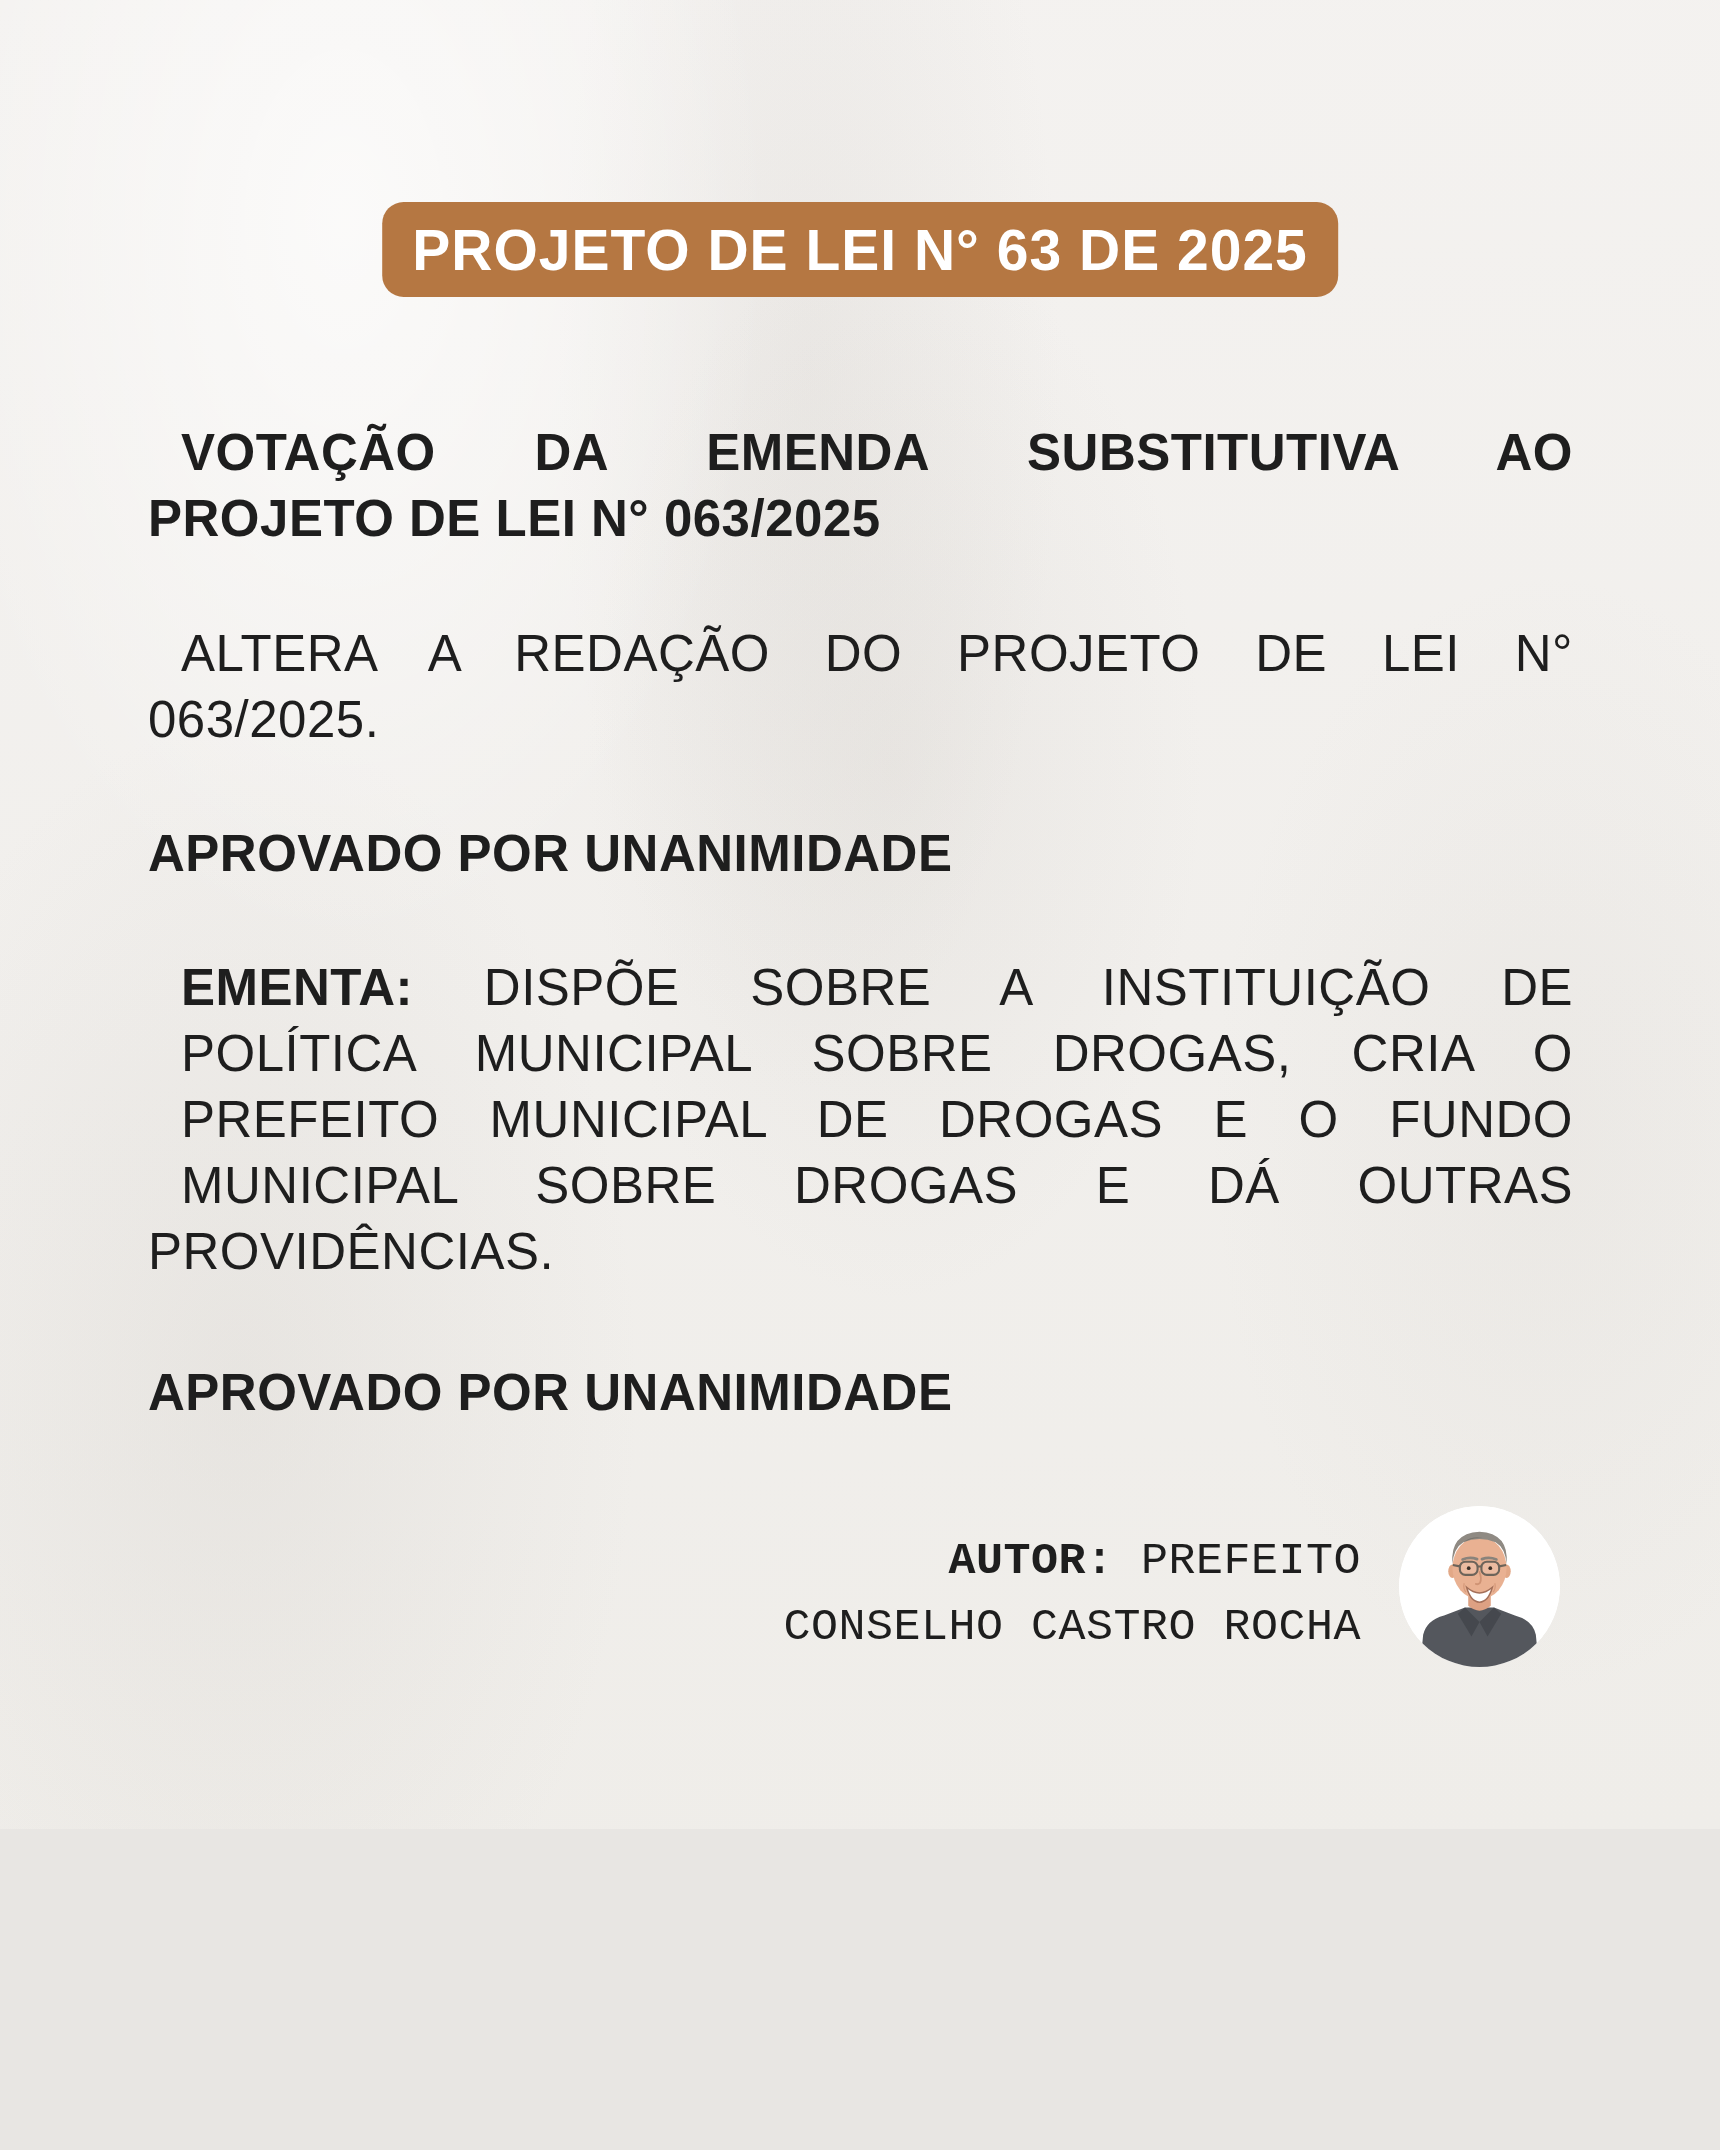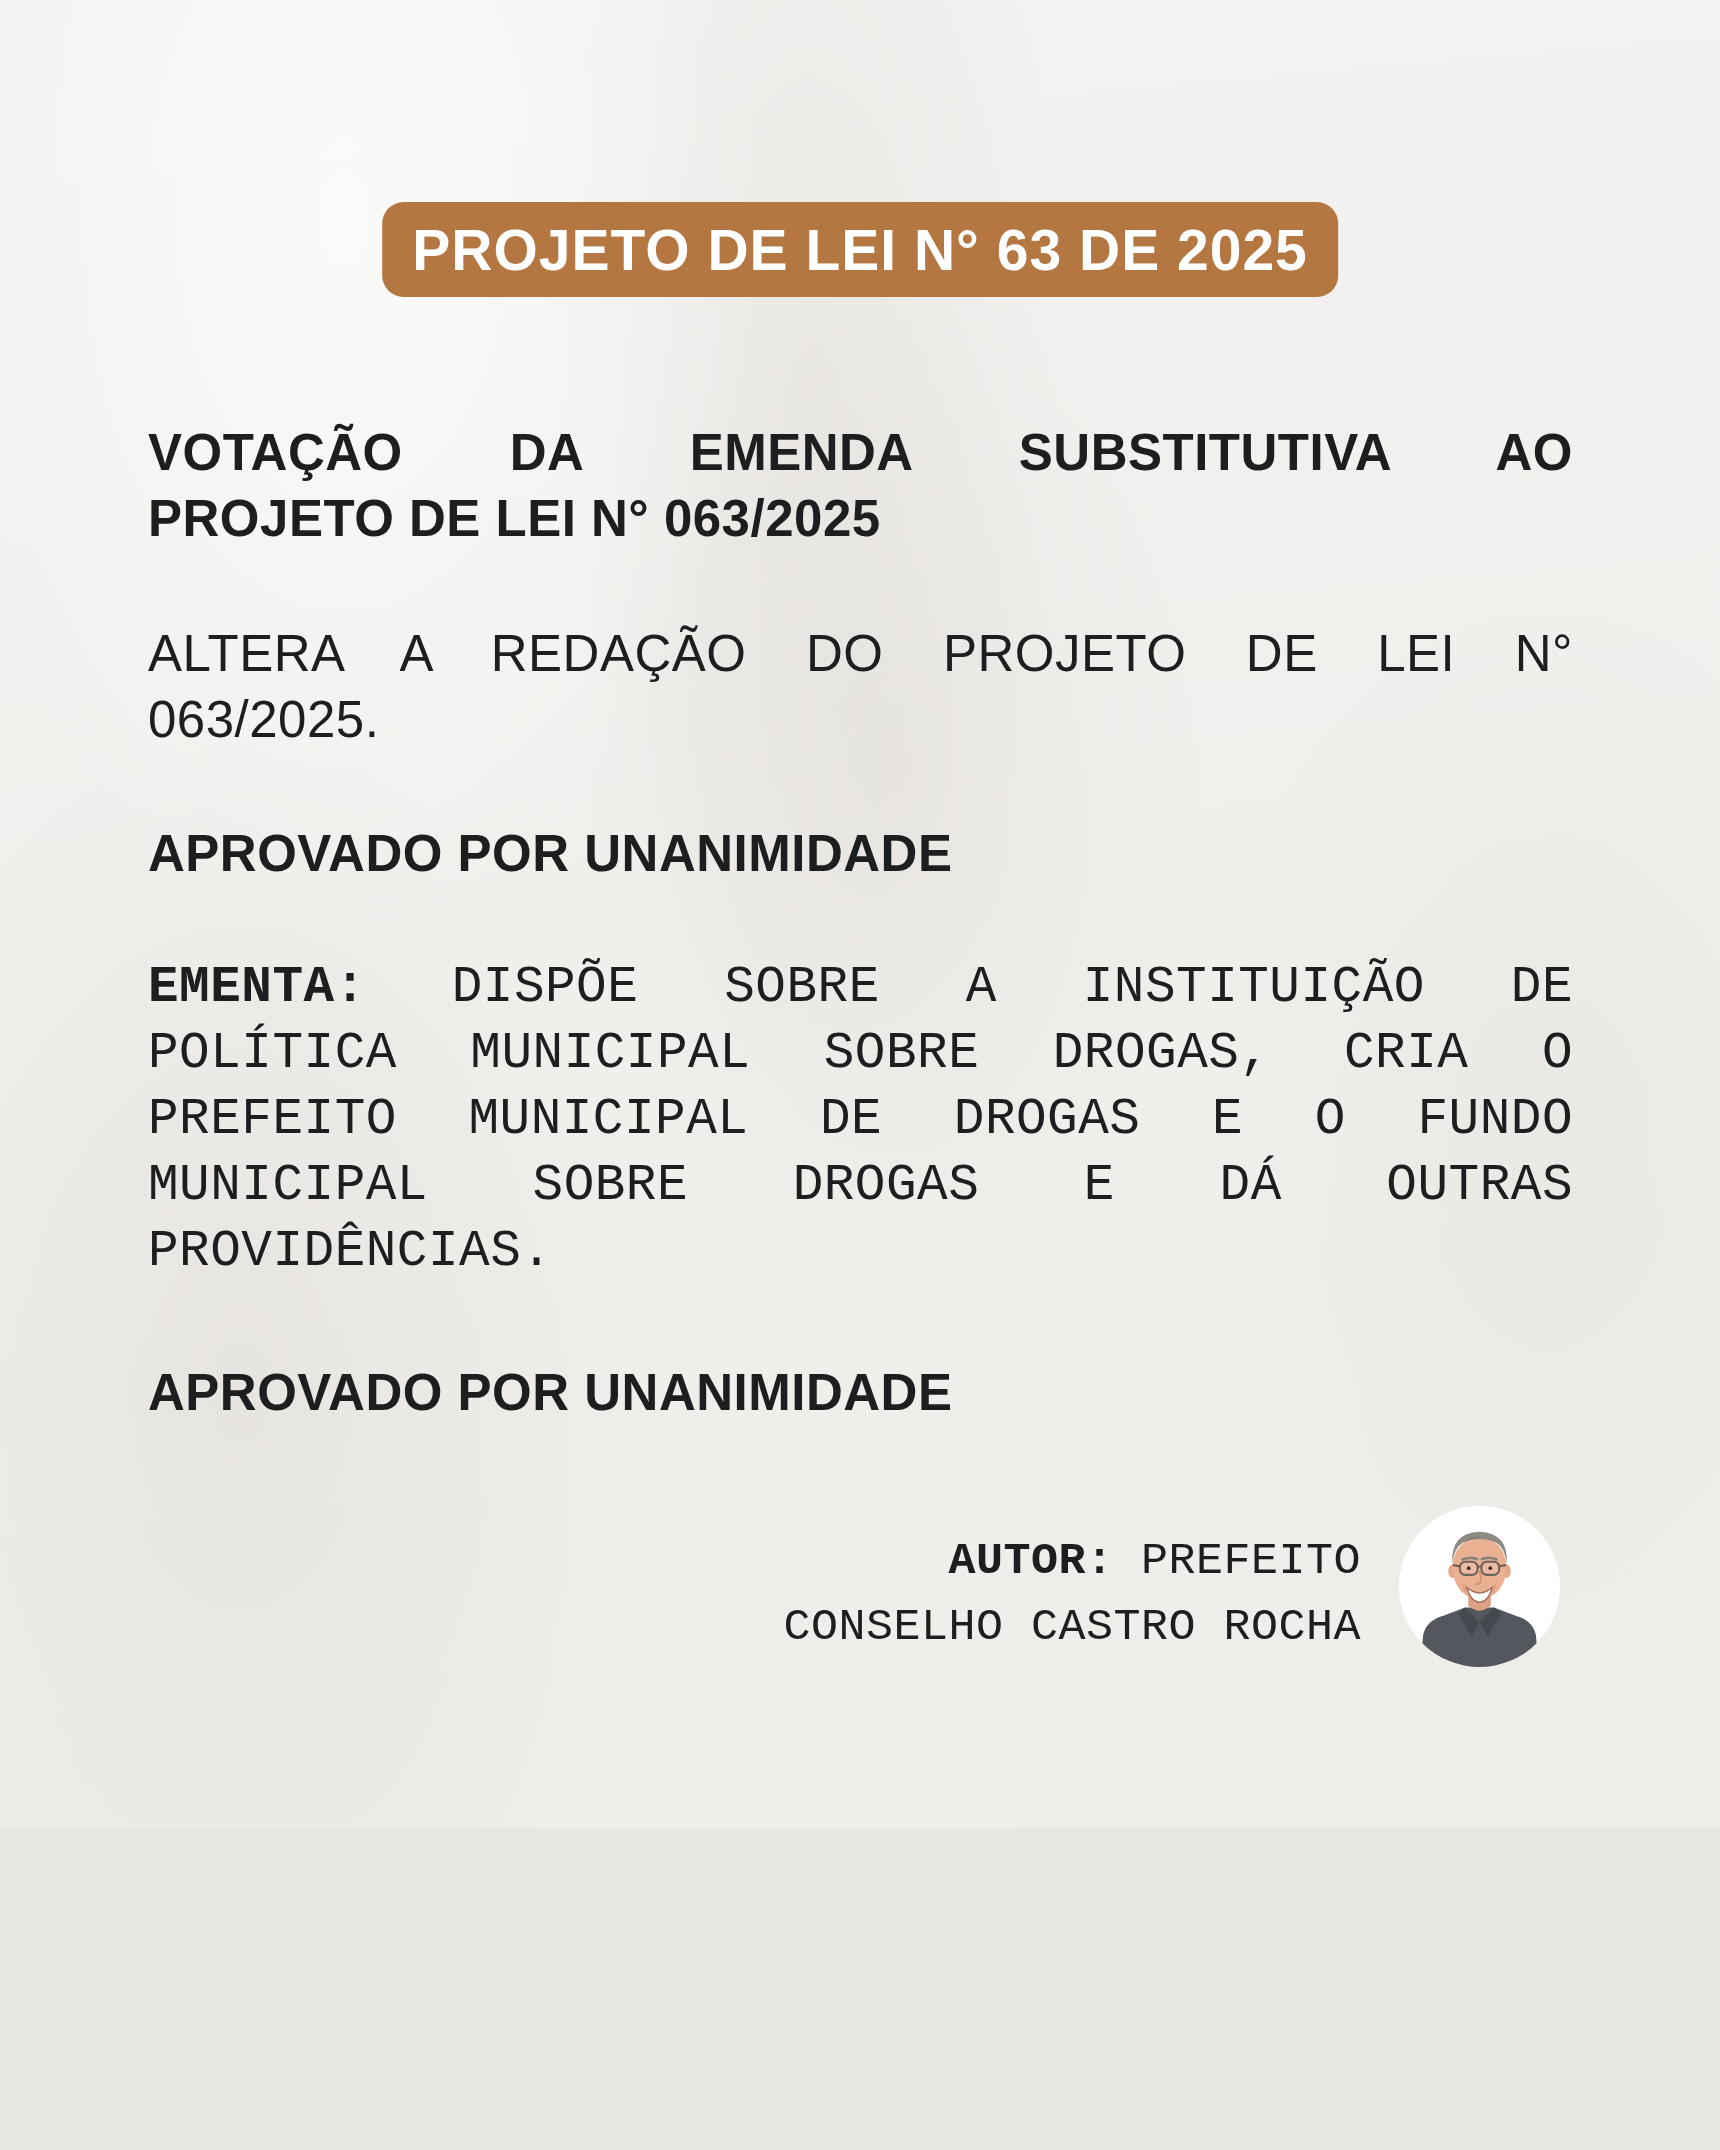--- a/index.html
+++ b/index.html
@@ -48,20 +48,21 @@
 
   .t {
     font-size: 51px;
     line-height: 66px;
     letter-spacing: 0.5px;
   }
 
   .just {
     text-align: justify;
     text-align-last: justify;
+    margin-left: 33px;
   }
 
   .b { font-weight: 700; }
 
   .author {
     position: absolute;
     top: 1529px;
     right: 359px;
     width: 1020px;
     text-align: right;
@@ -98,21 +99,21 @@
     <div>PROJETO DE LEI N° 063/2025</div>
   </div>
 
   <div class="block t" style="top: 621px;">
     <div class="just">ALTERA A REDAÇÃO DO PROJETO DE LEI N°</div>
     <div>063/2025.</div>
   </div>
 
   <div class="block t b" style="top: 821px;">APROVADO POR UNANIMIDADE</div>
 
-  <div class="block t" style="top: 955px; font-family: Liberation Mono, monospace;">
+  <div class="block t" style="top: 955px;">
     <div class="just"><span class="b">EMENTA:</span> <span>DISPÕE SOBRE A INSTITUIÇÃO DE</span></div>
     <div class="just">POLÍTICA MUNICIPAL SOBRE DROGAS, CRIA O</div>
     <div class="just">PREFEITO MUNICIPAL DE DROGAS E O FUNDO</div>
     <div class="just">MUNICIPAL SOBRE DROGAS E DÁ OUTRAS</div>
     <div>PROVIDÊNCIAS.</div>
   </div>
 
   <div class="block t b" style="top: 1360px;">APROVADO POR UNANIMIDADE</div>
 
   <div class="author">

